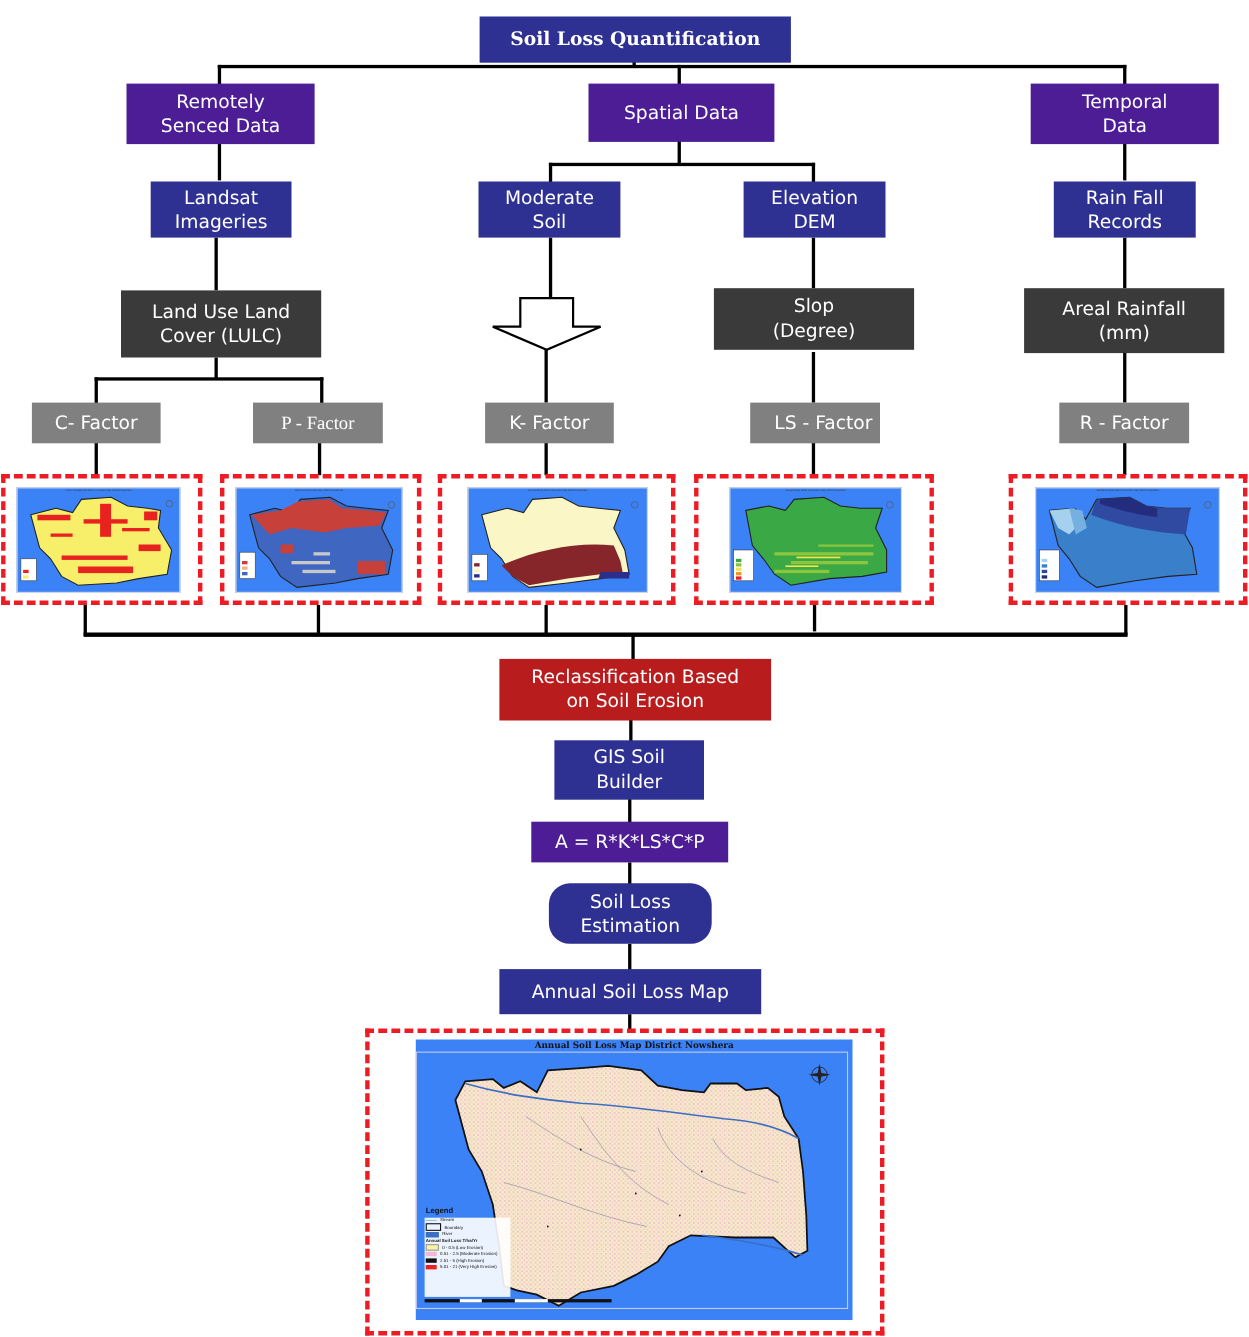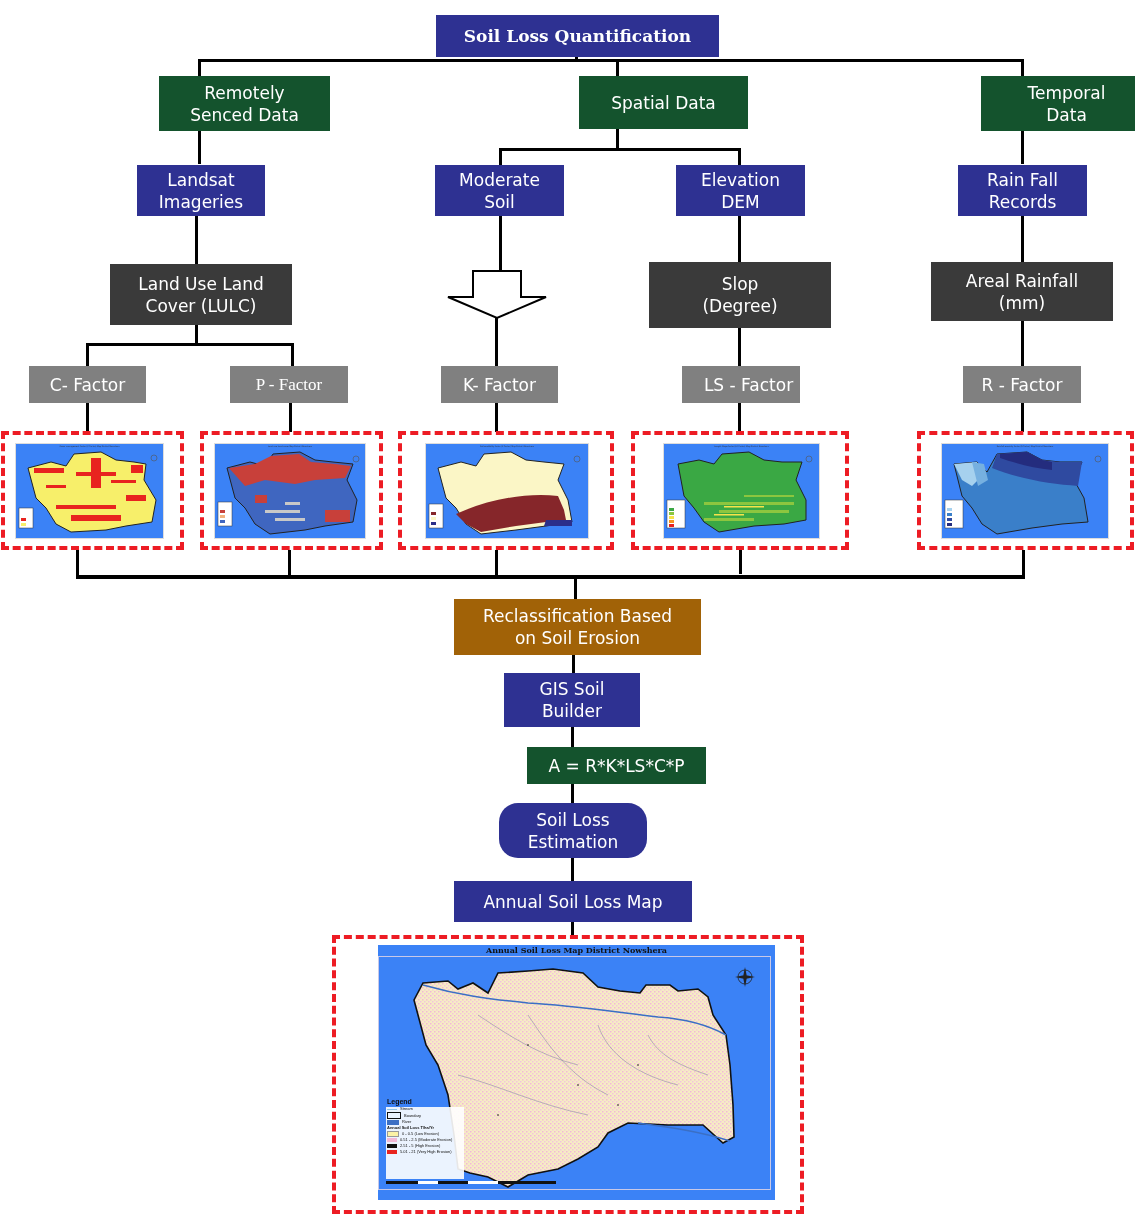--- a/index.html
+++ b/index.html
@@ -1,22 +1,22 @@
 <!DOCTYPE html>
 <html><head>
 <meta charset="utf-8">
 <style>
   html, body { margin:0; padding:0; background:#ffffff; }
   body { width:1135px; height:1215px; position:relative; overflow:hidden; font-family:"DejaVu Sans", sans-serif; }
   .box { position:absolute; display:flex; align-items:center; justify-content:center; text-align:center; color:#ffffff; font-size:17px; line-height:22px; box-sizing:border-box; }
   .navy { background:#2e3192; }
-  .black { background:#14532d;margin-left:44px; }
+  .black { background:#4c1d95; }
   .dark { background:#3a3a3a; }
   .grey { background:#808080; }
-  .green { background:#a16207; }
+  .green { background:#b91c1c; }
   .title { font-family:"DejaVu Serif", serif; font-weight:bold; font-size:17px; }
   .ln { position:absolute; background:#000000; }
   .dash { position:absolute; box-sizing:border-box; border:4px dashed #ed1c24; }
   .mapwrap { position:absolute; background:#3b82f6; }
   svg { display:block; }
 </style>
 </head>
 <body>
 
 <div class="ln" style="left:575px;top:42px;width:3px;height:19px;"></div>
@@ -92,21 +92,21 @@
 </div>
 
 <div class="box dark" style="left:110px;top:264px;width:182px;height:61px;padding:0 12px;">
   <span>Land Use Land Cover (LULC)</span>
 </div>
 <div style="position:absolute;left:445px;top:270px;width:104px;height:50px;">
   <svg width="104" height="50" viewBox="0 0 104 50">
     <polygon points="28,1 76,1 76,27 101,27 52,48 3,27 28,27" fill="#ffffff" stroke="#000" stroke-width="2"></polygon>
   </svg>
 </div>
-<div class="box dark" style="left:649px;top:262px;width:182px;height:66px;padding:0 40px;">
+<div class="box dark" style="left:649px;top:262px;width:182px;height:56px;padding:0 40px;">
   <span>Slop (Degree)</span>
 </div>
 <div class="box dark" style="left:931px;top:262px;width:182px;height:59px;padding:0 30px;">
   <span>Areal Rainfall (mm)</span>
 </div>
 
 <div class="box grey" style="left:29px;top:366px;width:117px;height:37px;">
   <span>C- Factor</span>
 </div>
 <div class="box grey" style="left:230px;top:366px;width:118px;height:37px;font-family:Liberation Serif, serif;">

